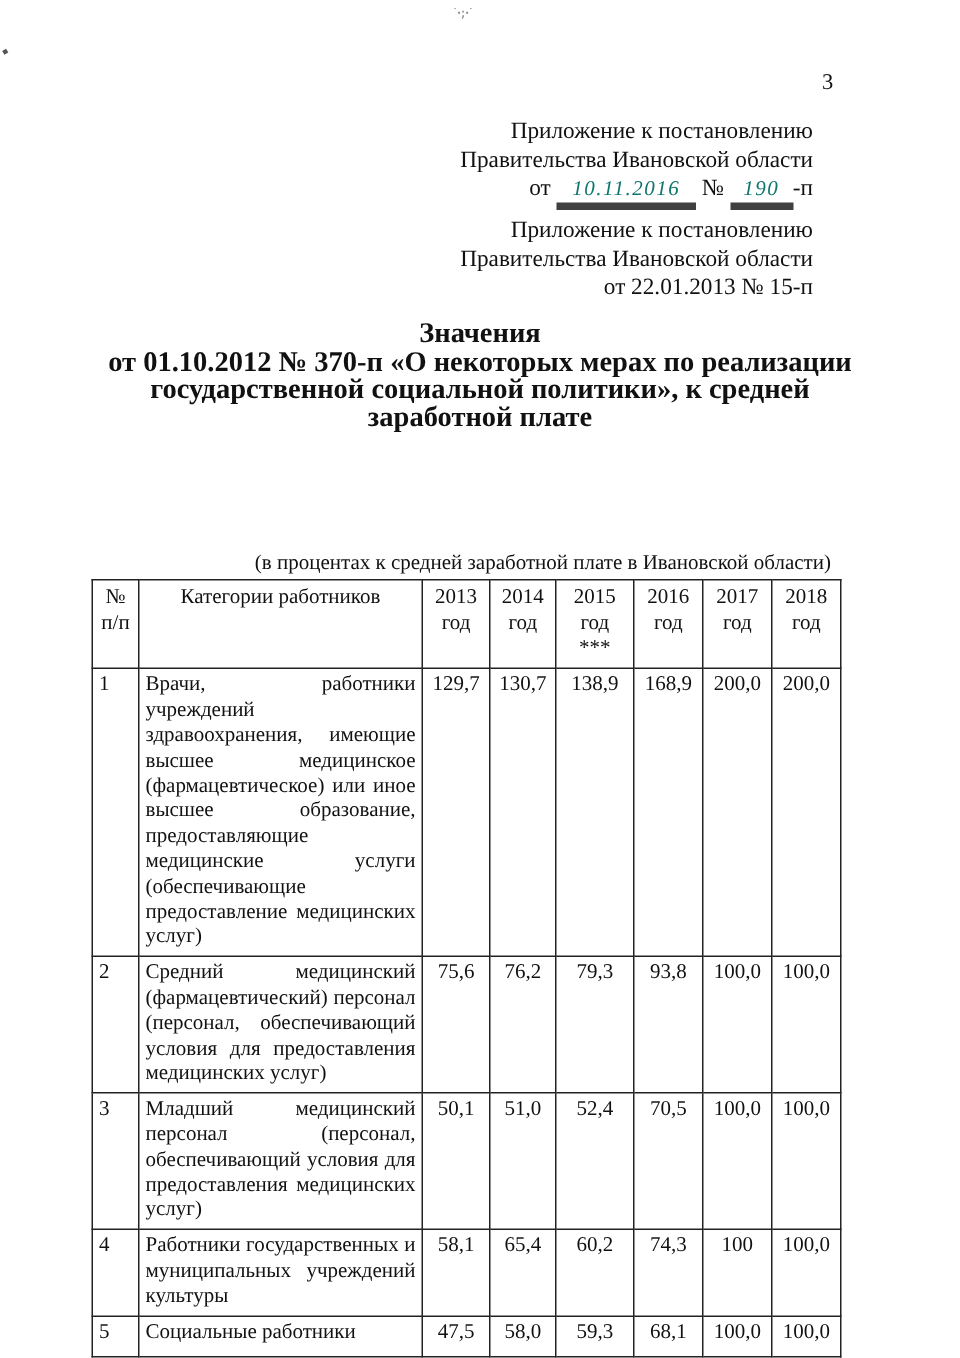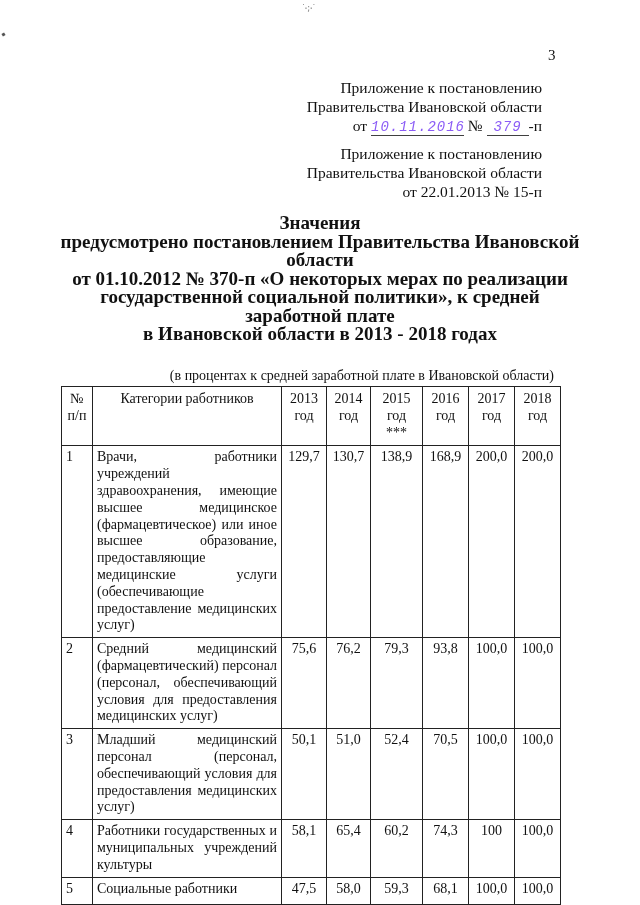--- a/index.html
+++ b/index.html
@@ -25,26 +25,26 @@
       font-size: 15px;
     }
     .approval {
       position: absolute; right: 98px; text-align: right;
       font-size: 15.5px; line-height: 19px;
     }
     .approval.a1 { top: 78px; }
     .approval.a2 { top: 144px; }
     .hand {
       display: inline-block;
-      font-family: Liberation Mono, monospace;
+      font-family: Liberation Serif, serif;
       font-style: italic;
       font-size: 14px;
-      border-bottom: 1px solid #404040;
+      border-bottom: 5px solid #404040;
       line-height: 16px;
-      color: #8b5cf6;
+      color: #0f766e;
     }
     .hand.date { width: 93px; text-align: center; letter-spacing: 1px; }
     .hand.num { width: 42px; text-align: center; letter-spacing: 1px; }
     .title-block {
       position: absolute; top: 214px; left: 60px; width: 520px;
       text-align: center; font-weight: bold;
       font-size: 19px; line-height: 18.5px;
     }
     .units-note {
       position: absolute; top: 368px; right: 86px;
@@ -88,36 +88,34 @@
 
 <div class="page-number">3</div>
 
 <div class="approval a1">
   <div>Приложение к постановлению</div>
   <div>Правительства Ивановской области</div>
   <div>
     <span>от</span>
     <span class="hand date">10.11.2016</span>
     <span>№</span>
-    <span class="hand num">379</span><span>-п</span>
+    <span class="hand num">190</span><span>-п</span>
   </div>
 </div>
 
 <div class="approval a2">
   <div>Приложение к постановлению</div>
   <div>Правительства Ивановской области</div>
   <div>от 22.01.2013 № 15-п</div>
 </div>
 
 <div class="title-block">
   <div>Значения</div>
-  <div>предусмотрено постановлением Правительства Ивановской области</div>
   <div>от 01.10.2012 № 370-п «О некоторых мерах по реализации</div>
   <div>государственной социальной политики», к средней заработной плате</div>
-  <div>в Ивановской области в 2013 - 2018 годах</div>
 </div>
 
 <div class="units-note">(в процентах к средней заработной плате в Ивановской области)</div>
 
 <table class="data">
   <thead>
     <tr class="hdr">
       <th class="c-no">
         <div>№</div>
         <div>п/п</div>

